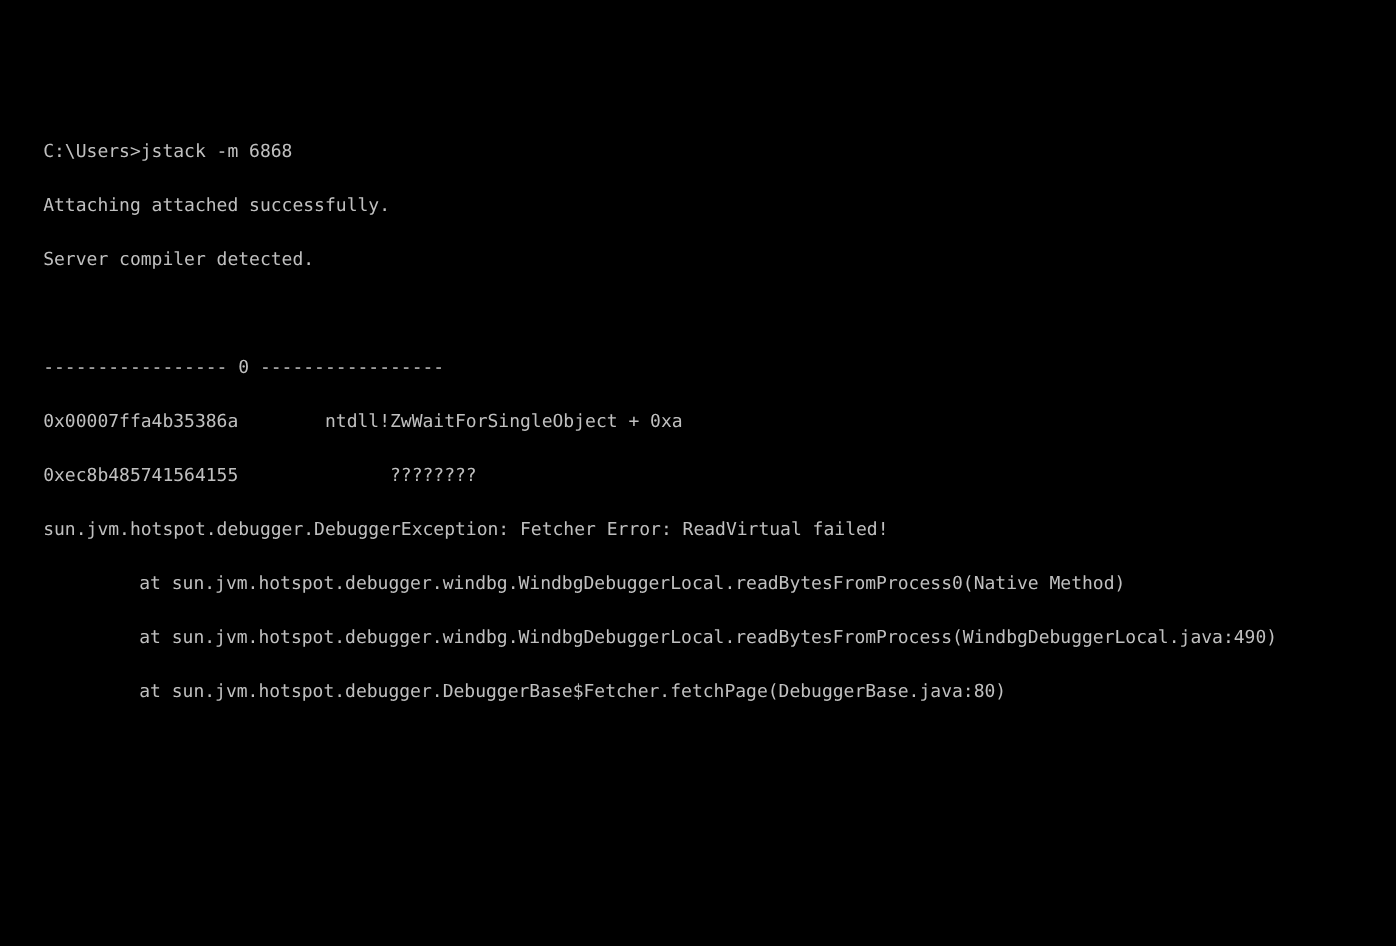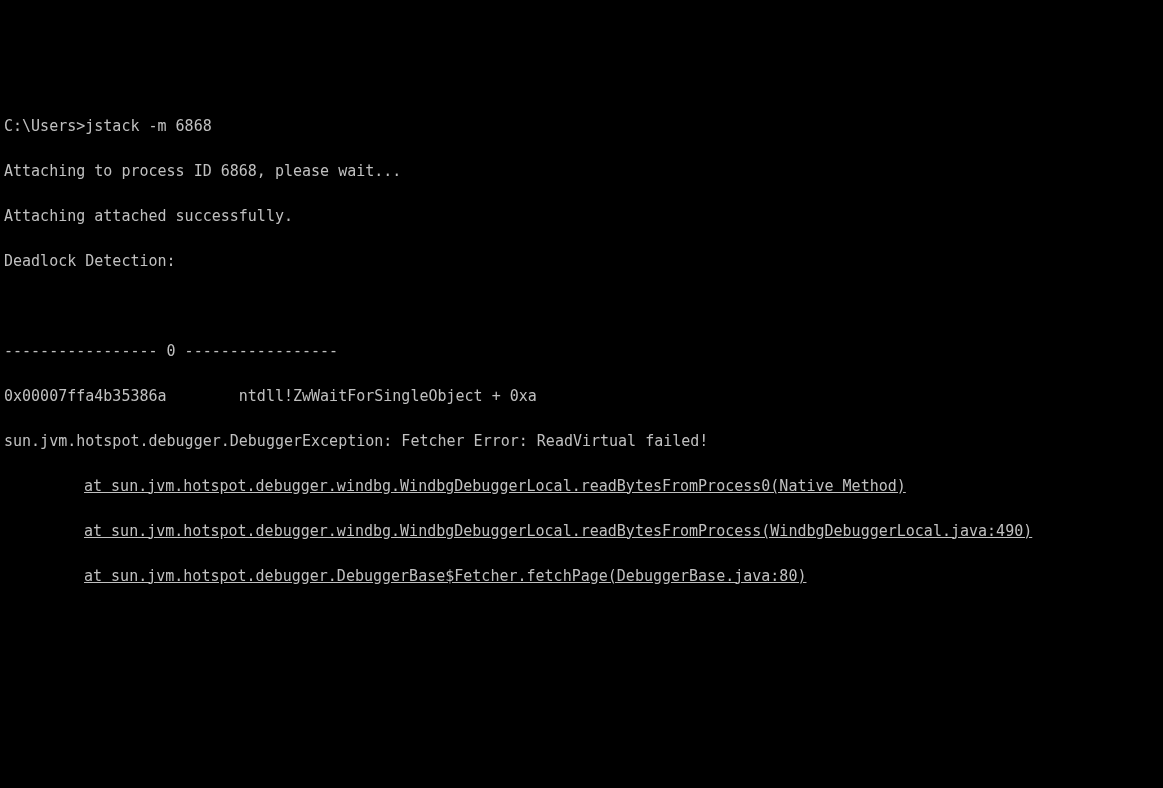--- a/index.html
+++ b/index.html
@@ -15,50 +15,50 @@
       line-height: 1.5;
       width: 1163px;
       height: 788px;
       overflow: hidden;
       padding: 2px 4px;
       white-space: pre;
     }
     .terminal-line {
       display: block;
       white-space: pre;
+      margin-left: 32px;
     }
     .prompt-path {
       color: #c0c0c0;
     }
     .command-text {
       color: #c0c0c0;
     }
     .output-text {
       color: #c0c0c0;
     }
     .stack-indent {
       padding-left: 80px;
       display: block;
-      text-decoration: underline;
     }
   </style>
 </head>
 <body>
 
 
 
 <div>
 <span class="terminal-line"><span class="prompt-path">C:\Users&gt;</span><span class="command-text">jstack -m 6868</span></span>
-<span class="terminal-line output-text">Attaching to process ID 6868, please wait...</span>
 <span class="terminal-line output-text">Attaching attached successfully.</span>
-<span class="terminal-line output-text">Deadlock Detection:</span>
+<span class="terminal-line output-text">Server compiler detected.</span>
 <span class="terminal-line output-text"></span>
 <span class="terminal-line output-text"></span>
 <span class="terminal-line output-text">----------------- 0 -----------------</span>
 <span class="terminal-line output-text">0x00007ffa4b35386a        ntdll!ZwWaitForSingleObject + 0xa</span>
+<span class="terminal-line output-text">0xec8b485741564155              ????????</span>
 <span class="terminal-line output-text">sun.jvm.hotspot.debugger.DebuggerException: Fetcher Error: ReadVirtual failed!</span>
 <span class="terminal-line stack-indent output-text">at sun.jvm.hotspot.debugger.windbg.WindbgDebuggerLocal.readBytesFromProcess0(Native Method)</span>
 <span class="terminal-line stack-indent output-text">at sun.jvm.hotspot.debugger.windbg.WindbgDebuggerLocal.readBytesFromProcess(WindbgDebuggerLocal.java:490)</span>
 <span class="terminal-line stack-indent output-text">at sun.jvm.hotspot.debugger.DebuggerBase$Fetcher.fetchPage(DebuggerBase.java:80)</span>
 
 
 
 
 
 

